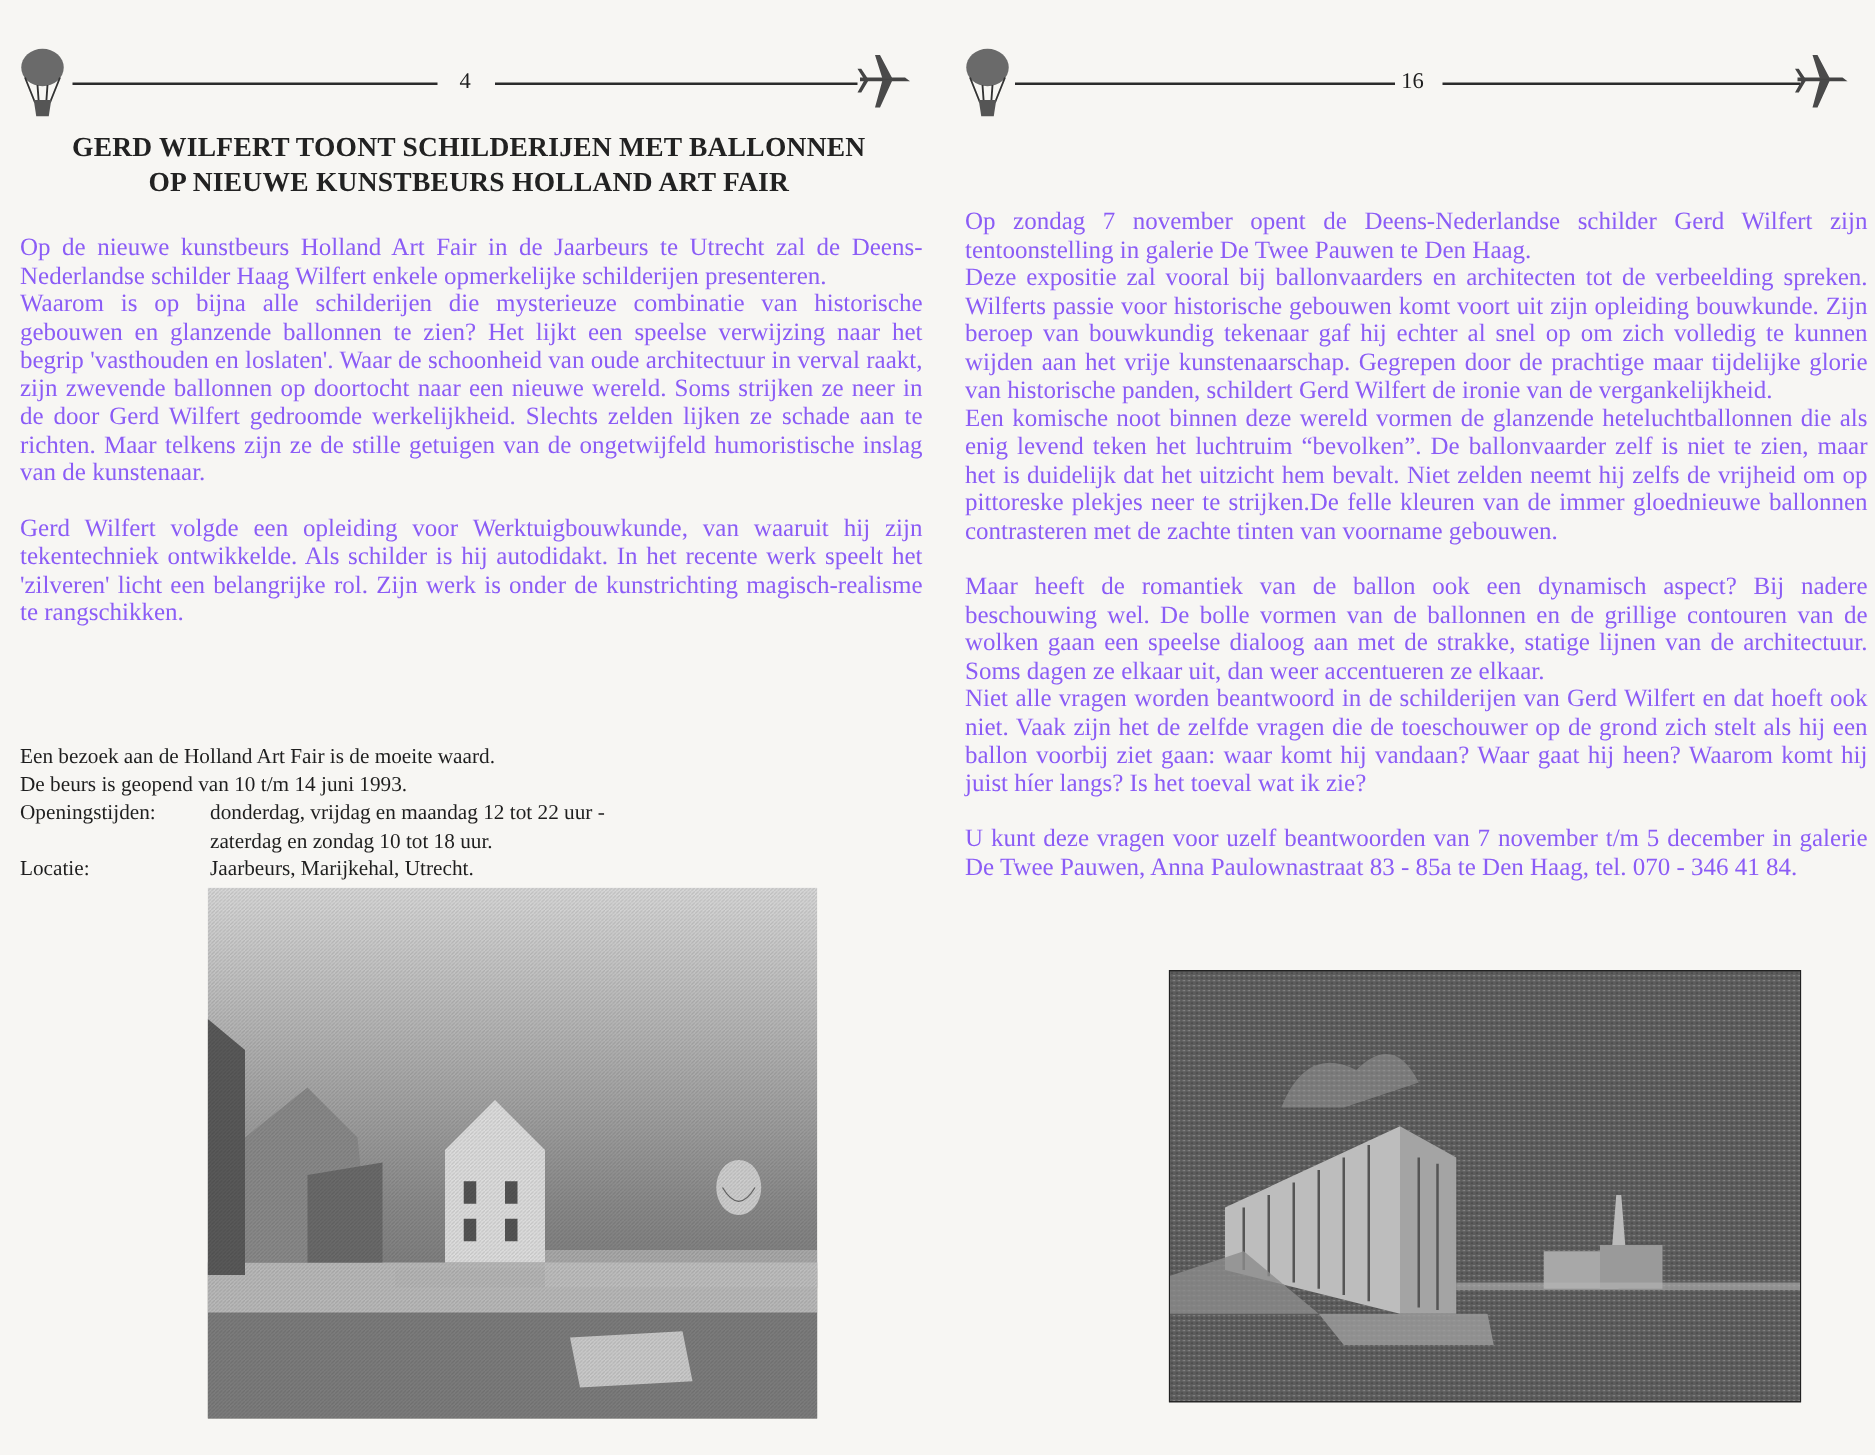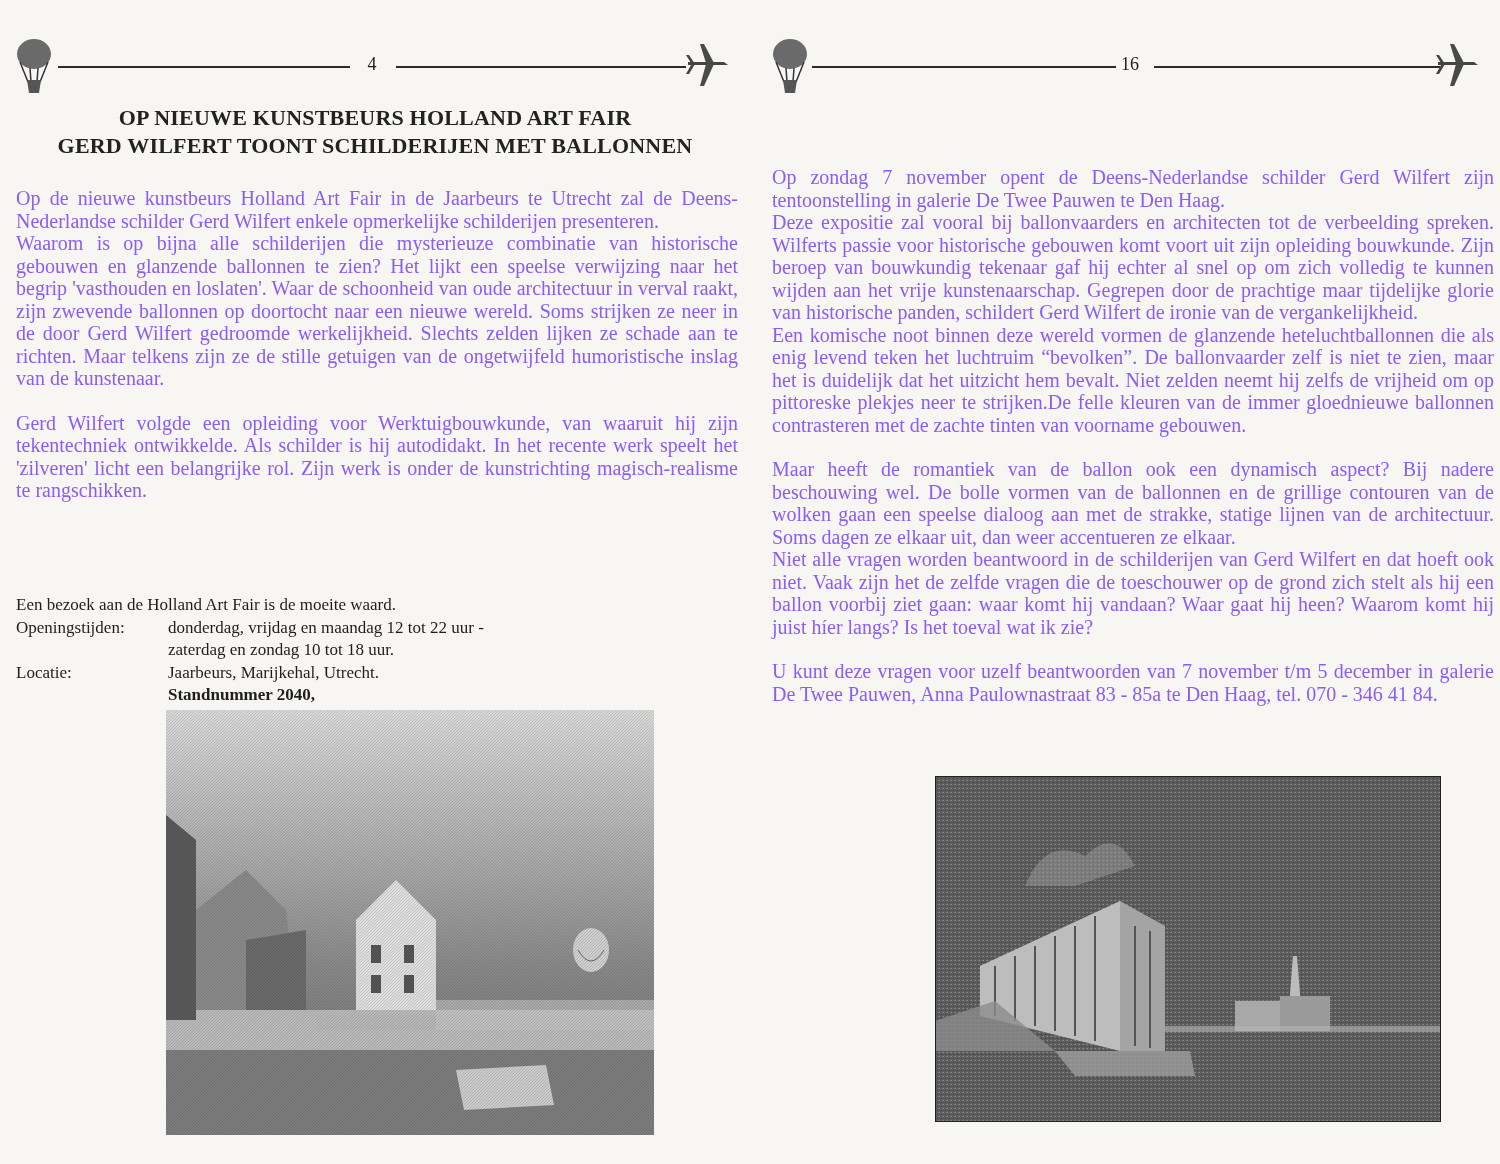--- a/index.html
+++ b/index.html
@@ -62,33 +62,34 @@
     <div class="pnum" style="left:338px;">4</div>
     <div class="rule" style="left:382px;width:290px;"></div>
     <svg class="plane" viewBox="0 0 46 50">
       <path d="M4 25 L44 25 L40 22 L4 22 Z" fill="#444"></path>
       <path d="M22 23 L16 4 L20 4 L30 23 Z M22 24 L16 46 L20 46 L30 24 Z" fill="#4a4a4a"></path>
       <path d="M2 15 L7 23 L7 25 L2 34 L5 34 L11 24 L5 15 Z" fill="#444"></path>
     </svg>
   </div>
 
   <div class="title">
+    <div>GERD WILFERT TOONT SCHILDERIJEN MET BALLONNEN</div>
     <div>OP NIEUWE KUNSTBEURS HOLLAND ART FAIR</div>
-    <div>GERD WILFERT TOONT SCHILDERIJEN MET BALLONNEN</div>
   </div>
 
   <div class="body">
-    <p>Op de nieuwe kunstbeurs Holland Art Fair in de Jaarbeurs te Utrecht zal de Deens-Nederlandse schilder Gerd Wilfert enkele opmerkelijke schilderijen presenteren.</p>
+    <p>Op de nieuwe kunstbeurs Holland Art Fair in de Jaarbeurs te Utrecht zal de Deens-Nederlandse schilder Haag Wilfert enkele opmerkelijke schilderijen presenteren.</p>
     <p>Waarom is op bijna alle schilderijen die mysterieuze combinatie van historische gebouwen en glanzende ballonnen te zien? Het lijkt een speelse verwijzing naar het begrip 'vasthouden en loslaten'. Waar de schoonheid van oude architectuur in verval raakt, zijn zwevende ballonnen op doortocht naar een nieuwe wereld. Soms strijken ze neer in de door Gerd Wilfert gedroomde werkelijkheid. Slechts zelden lijken ze schade aan te richten. Maar telkens zijn ze de stille getuigen van de ongetwijfeld humoristische inslag van de kunstenaar.</p>
     <div class="gap"></div>
     <p>Gerd Wilfert volgde een opleiding voor Werktuigbouwkunde, van waaruit hij zijn tekentechniek ontwikkelde. Als schilder is hij autodidakt. In het recente werk speelt het 'zilveren' licht een belangrijke rol. Zijn werk is onder de kunstrichting magisch-realisme te rangschikken.</p>
   </div>
 
   <div class="info">
     <div>Een bezoek aan de Holland Art Fair is de moeite waard.</div>
+    <div>De beurs is geopend van 10 t/m 14 juni 1993.</div>
     <div class="row">
       <span class="lbl">Openingstijden:</span>
       <span>donderdag, vrijdag en maandag 12 tot 22 uur -</span>
     </div>
     <div class="row">
       <span class="lbl"></span>
       <span>zaterdag en zondag 10 tot 18 uur.</span>
     </div>
     <div class="row">
       <span class="lbl">Locatie:</span>

